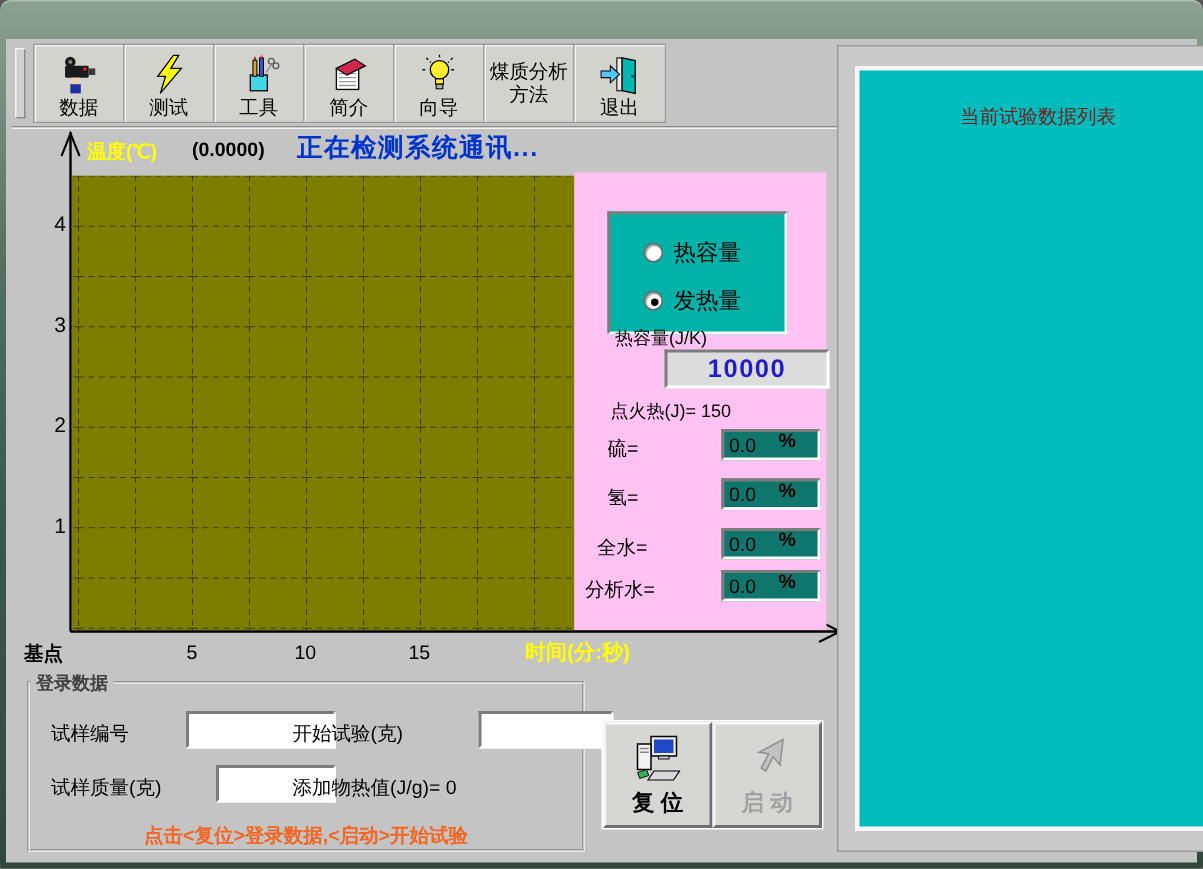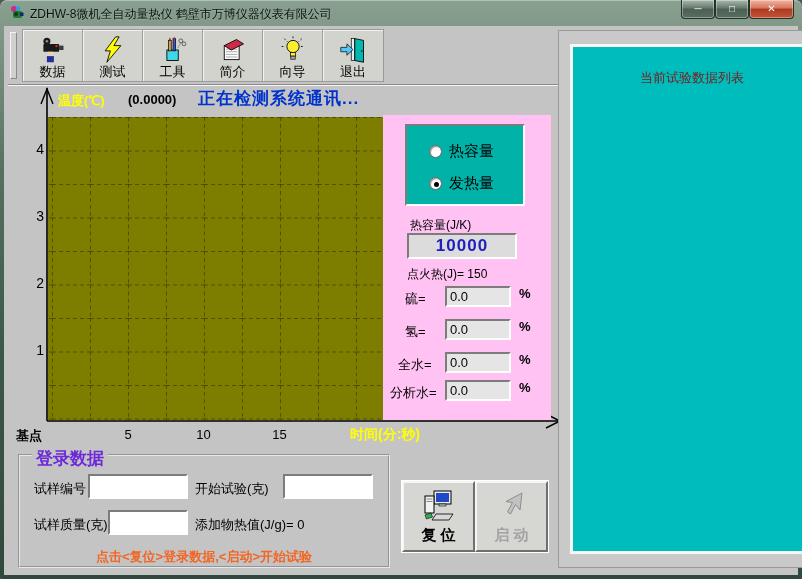--- a/index.html
+++ b/index.html
@@ -41,37 +41,37 @@
   
   .t-yellow{color:#ffff00;font-weight:bold;font-size:13px;}
   .t-black{color:#000;font-weight:bold;font-size:13px;}
   .status-blue{color:#0033cc;font-weight:bold;font-size:17px;letter-spacing:1px;}
   .ytick{width:18px;text-align:right;font-size:14px;color:#000;}
   .xtick{font-size:13px;color:#000;text-align:center;}
   .xorigin{font-size:13px;font-weight:bold;color:#000;}
   .time-label{color:#ffff00;font-weight:bold;font-size:14px;}
   
   .pink{left:379px;top:89px;width:168px;height:305px;background:#ffc2f2;}
-  .tealbox{left:22px;top:9px;width:120px;height:82px;background:#00b2a8;
+  .tealbox{left:22px;top:26px;width:120px;height:82px;background:#00b2a8;
     border:2px solid;border-color:#7c7c7c #fcfcfc #fcfcfc #7c7c7c;text-align:center;}
   .radio-row{position:absolute;left:22px;display:flex;align-items:center;gap:7px;cursor:default;}
   .radio{width:13px;height:13px;border-radius:50%;background:#fff;
     border:1px solid #666;box-shadow:inset 1px 1px 1px #999;position:relative;}
   .radio .dot{position:absolute;left:3.5px;top:3.5px;width:5px;height:5px;border-radius:50%;background:#000;}
   .radio-label{font-size:15px;color:#000;}
   .plabel{font-size:12px;color:#000;white-space:nowrap;}
-  .sunken{border:2px solid;border-color:#7c7c7c #ffffff #ffffff #7c7c7c;}
+  .sunken{border:2px solid;border-color:#7c7c7c #ffffff #ffffff #7c7c7c;margin-left:36px;}
   .hc-input{left:24px;top:118px;width:110px;height:26px;background:#dcdcdc;
     color:#2020c0;font-weight:bold;font-size:17px;text-align:center;letter-spacing:1px;padding:0;}
-  .f-input{width:66px;height:21px;background:#e5e5e5;color:#000;font-size:13px;padding:0 0 0 3px;}
+  .f-input{width:66px;height:21px;background:#0f766e;color:#000;font-size:13px;padding:0 0 0 3px;}
   .unit{font-size:13px;font-weight:bold;color:#000;}
   
   .groupbox{left:14px;top:428px;width:372px;height:114px;border:2px groove #e8e8e8;}
-  .gb-title{position:absolute;left:12px;top:-9px;background:#c4c4c4;padding:0 4px;
-    font-size:17px;font-weight:bold;color:#6d28d9;}
+  .gb-title{position:absolute;left:0;top:-9px;background:#c4c4c4;padding:0 4px;
+    font-size:12px;font-weight:bold;color:#404040;}
   .glabel{font-size:13px;color:#000;white-space:nowrap;}
   .g-input{background:#fff;height:25px;font-size:13px;color:#000;padding:0 3px;}
   .hint{left:0;top:92px;width:100%;text-align:center;font-size:13px;font-weight:bold;color:#f26522;}
   
   .actions{left:397px;top:454px;display:flex;border:1px solid #fff;}
   .act-btn{width:73px;height:71px;background:#d6d6d3;border:2px solid;
     border-color:#f6f6f6 #6f6f6f #6f6f6f #f6f6f6;display:flex;flex-direction:column;
     align-items:center;justify-content:center;gap:3px;cursor:default;text-align:right;}
   .act-btn svg{width:34px;height:34px;}
   .act-label{font-size:15px;font-weight:bold;color:#000;}
@@ -81,41 +81,20 @@
     border:1px solid #9a9a9a;}
   .rlist{position:absolute;left:11px;top:13px;right:11px;bottom:13px;background:#00bdbd;
     border:3px solid #f7f7f7;}
   .rtitle{padding-top:22px;text-align:center;font-size:13px;color:#7a1b1b;}
 </style>
 </head>
 <body>
 
 <div class="window">
 
-  <div class="titlebar">
-    <svg class="appicon" viewBox="0 0 16 16">
-      <circle cx="5" cy="4" r="3" fill="#cc2a8c"></circle>
-      <circle cx="9" cy="3.5" r="2.2" fill="#28a0d8"></circle>
-      <rect x="4" y="6" width="9" height="7" rx="2" fill="#1f7a2f"></rect>
-      <circle cx="7" cy="9" r="2" fill="#103c18"></circle>
-      <rect x="11" y="7.5" width="3.5" height="3.5" fill="#0a2f66"></rect>
-    </svg>
-    <span class="title-text">ZDHW-8微机全自动量热仪 鹤壁市万博仪器仪表有限公司</span>
-    <div class="capbtns">
-      <div class="capbtn">
-          <span>─</span>
-        </div>
-      <div class="capbtn">
-          <span>□</span>
-        </div>
-      <div class="capbtn close">
-          <span>✕</span>
-        </div>
-    </div>
-  </div>
 
   <div class="client">
 
     <div class="abs tb-grip"></div>
     <div class="abs tb-row">
 
       <div class="tb-btn">
         <svg viewBox="0 0 32 32">
           <circle cx="9" cy="6" r="4" fill="#1a1a1a"></circle>
             <circle cx="9" cy="6" r="1.5" fill="#8a8a8a"></circle>
@@ -171,20 +150,24 @@
             <line x1="16" y1="0.5" x2="16" y2="3.5"></line>
               <line x1="3" y1="12" x2="7" y2="12"></line>
             <line x1="25" y1="12" x2="29" y2="12"></line>
               <line x1="6" y1="3" x2="9.5" y2="6.5"></line>
             <line x1="26" y1="3" x2="22.5" y2="6.5"></line>
           </g>
         </svg>
         <span class="tb-label">向导</span>
       </div>
 
+      <div class="tb-btn tb-two">
+        <span class="tb-label">煤质分析</span>
+        <span class="tb-label">方法</span>
+      </div>
 
       <div class="tb-btn">
         <svg viewBox="0 0 32 32">
           <rect x="14" y="3" width="4" height="25" fill="#ececec" stroke="#000" stroke-width="0.8"></rect>
           <polygon points="18,3 28,5 28,30 18,28" fill="#00b8b0" stroke="#000"></polygon>
           <circle cx="26" cy="17" r="1" fill="#003c3c"></circle>
           <polygon points="2,13 9,13 9,9 16,15.5 9,22 9,18 2,18" fill="#50c8f8" stroke="#000" stroke-width="0.8"></polygon>
         </svg>
         <span class="tb-label">退出</span>
       </div>

